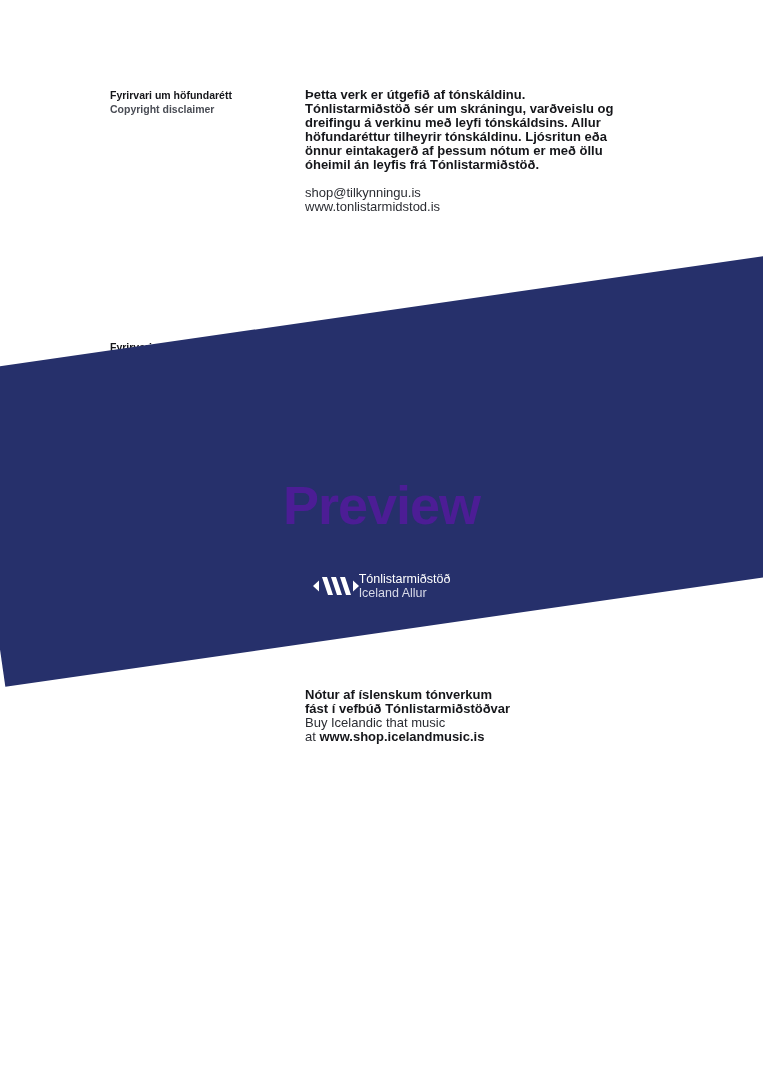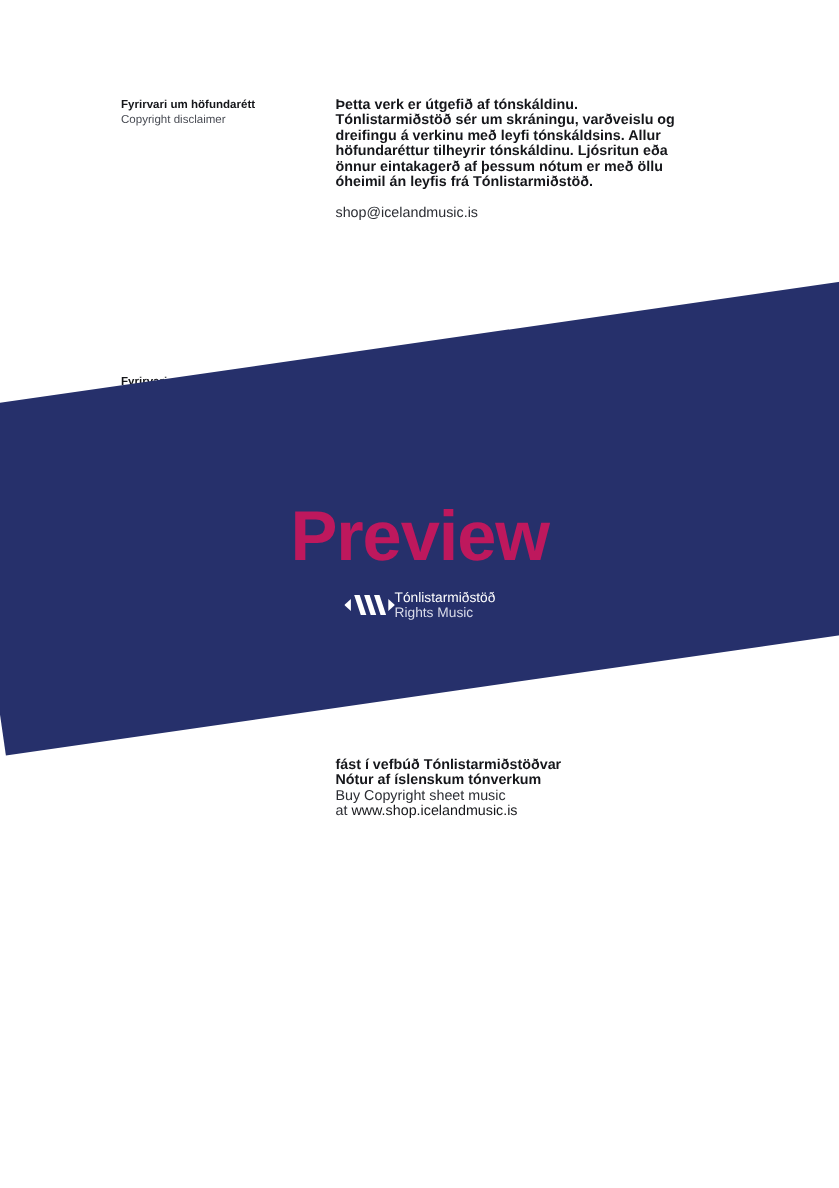--- a/index.html
+++ b/index.html
@@ -38,21 +38,21 @@
     flex: 0 0 195px;
     font-size: 10.5px;
     line-height: 14px;
   }
   .label-col .label-is {
     font-weight: bold;
     color: #15161a;
     display: block;
   }
   .label-col .label-en {
-    font-weight: normal;
+    font-weight: bold;
     color: #4a4d55;
     display: block;
   }
 
   .body-col {
     width: 315px;
     flex: 0 0 315px;
     font-size: 13px;
     line-height: 14px;
   }
@@ -92,21 +92,21 @@
   .buy-line-bold {
     font-weight: bold;
     color: #15161a;
     display: block;
   }
   .buy-line {
     font-weight: normal;
     color: #2b2d33;
     display: block;
   }
-  .buy-line b { font-weight: normal; color: #15161a; }
+  .buy-line b { font-weight: bold; color: #15161a; }
 
   
   .overlay {
     position: absolute;
     left: 0;
     top: 0;
     width: 763px;
     height: 1080px;
     pointer-events: none;
   }
@@ -126,26 +126,26 @@
     top: 452px;
     width: 763px;
     height: 170px;
     display: flex;
     flex-direction: column;
     align-items: center;
     justify-content: flex-start;
     color: #ffffff;
   }
   .preview-word {
-    font-size: 64px;
+    font-size: 54px;
     font-weight: bold;
     letter-spacing: -1px;
     line-height: 70px;
-    color: #be185d;
-    margin: 0;
+    color: #4c1d95;
+    margin: 18px;
   }
   .logo-row {
     display: flex;
     align-items: center;
     margin-top: 14px;
   }
   .logo-mark {
     width: 46px;
     height: 26px;
     display: block;
@@ -174,21 +174,22 @@
   <div class="doc">
 
     <div class="section" id="sec-copyright">
       <div class="label-col">
         <span class="label-is">Fyrirvari um höfundarétt</span>
         <span class="label-en">Copyright disclaimer</span>
       </div>
       <div class="body-col">
         <p class="para bold">Þetta verk er útgefið af tónskáldinu. Tónlistarmiðstöð sér um skráningu, varðveislu og dreifingu á verkinu með leyfi tónskáldsins. Allur höfundaréttur tilheyrir tónskáldinu. Ljósritun eða önnur eintakagerð af þessum nótum er með öllu óheimil án leyfis frá Tónlistarmiðstöð.</p>
         <div class="links">
-          <span>shop@icelandmusic.is</span>
+          <span>shop@tilkynningu.is</span>
+          <span>www.tonlistarmidstod.is</span>
         </div>
       </div>
     </div>
 
     <div class="section" id="sec-performing">
       <div class="label-col">
         <span class="label-is">Fyrirvari um flutningsrétt</span>
         <span class="label-en">Performing Rights Disclaimer</span>
       </div>
       <div class="body-col">
@@ -201,23 +202,23 @@
       <div class="label-col"></div>
       <div class="body-col">
         <p class="para bold" style="margin-bottom:0">Ljósritun óheimil</p>
         <p class="para regular">Copying prohibited</p>
       </div>
     </div>
 
     <div class="section" id="sec-buy">
       <div class="label-col"></div>
       <div class="body-col">
+        <span class="buy-line-bold">Nótur af íslenskum tónverkum</span>
         <span class="buy-line-bold">fást í vefbúð Tónlistarmiðstöðvar</span>
-        <span class="buy-line-bold">Nótur af íslenskum tónverkum</span>
-        <span class="buy-line">Buy Copyright sheet music</span>
+        <span class="buy-line">Buy Icelandic that music</span>
         <span class="buy-line"><span>at </span><b>www.shop.icelandmusic.is</b></span>
       </div>
     </div>
 
   </div>
 
   <div class="overlay">
     <div class="banner"></div>
     <div class="banner-content">
       <div class="preview-word">Preview</div>
@@ -228,19 +229,19 @@
               <polygon points="0,13 6,7.5 6,18.5"></polygon>
               <polygon points="9,4 14,4 20,22 15,22"></polygon>
               <polygon points="18,4 23,4 29,22 24,22"></polygon>
               <polygon points="27,4 32,4 38,22 33,22"></polygon>
               <polygon points="46,13 40,7.5 40,18.5"></polygon>
             </g>
           </svg>
         </span>
         <span class="logo-text">
           <span class="logo-is">Tónlistarmiðstöð</span>
-          <span class="logo-en">Rights Music</span>
+          <span class="logo-en">Iceland Allur</span>
         </span>
       </div>
     </div>
   </div>
 
 </div>
 
 </body></html>

